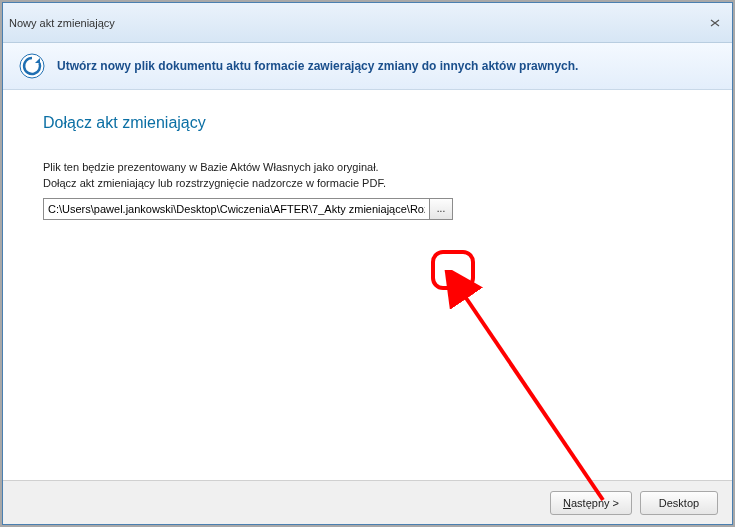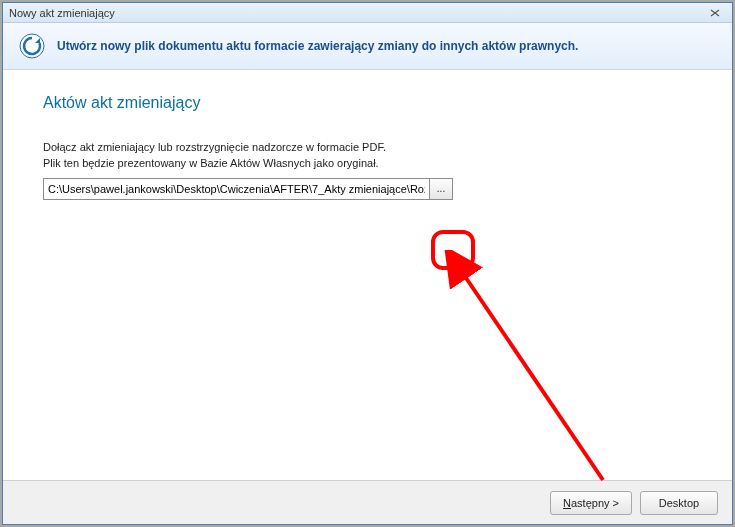--- a/index.html
+++ b/index.html
@@ -12,21 +12,21 @@
     }
     .window {
       position: absolute;
       top: 2px; left: 2px; right: 2px; bottom: 2px;
       background: #fff;
       border: 1px solid #4a7fb0;
       display: flex;
       flex-direction: column;
     }
     .titlebar {
-      height: 20px;
+      height: 40px;
       background: linear-gradient(#eaf2fb, #d7e6f5);
       border-bottom: 1px solid #b8cde0;
       display: flex;
       align-items: center;
       padding: 0 6px;
       font-size: 11px;
       color: #333;
     }
     .titlebar .title-text { flex: 1; }
     .close-btn {
@@ -149,23 +149,23 @@
   <div class="banner">
     <svg class="banner-icon" viewBox="0 0 26 26">
       <circle cx="13" cy="13" r="12" fill="#ffffff" stroke="#1f6fb2" stroke-width="1"></circle>
       <path d="M 13 5 A 8 8 0 1 0 20.5 10" fill="none" stroke="#1f6fb2" stroke-width="2.5"></path>
       <path d="M 21 5 L 21 10 L 16 10 Z" fill="#1f6fb2"></path>
     </svg>
     <div class="banner-text">Utwórz nowy plik dokumentu aktu formacie zawierający zmiany do innych aktów prawnych.</div>
   </div>
 
   <div class="page">
-    <div class="page-heading">Aktów akt zmieniający</div>
+    <div class="page-heading">Dołącz akt zmieniający</div>
+    <div class="desc-line">Plik ten będzie prezentowany w Bazie Aktów Własnych jako oryginał.</div>
     <div class="desc-line">Dołącz akt zmieniający lub rozstrzygnięcie nadzorcze w formacie PDF.</div>
-    <div class="desc-line">Plik ten będzie prezentowany w Bazie Aktów Własnych jako oryginał.</div>
     <div class="path-row">
       <input class="path-input" type="text" value="C:\Users\pawel.jankowski\Desktop\Cwiczenia\AFTER\7_Akty zmieniające\Rozstrzyg" style="">
       <div class="browse-btn">...</div>
     </div>
 
     <div class="annot-circle"></div>
     <svg class="annot-arrow" viewBox="0 0 320 240">
       <defs>
         <marker id="ah" markerWidth="10" markerHeight="10" refX="2" refY="5" orient="auto">
           <path d="M0,0 L10,5 L0,10 Z" fill="#ff0000"></path>

